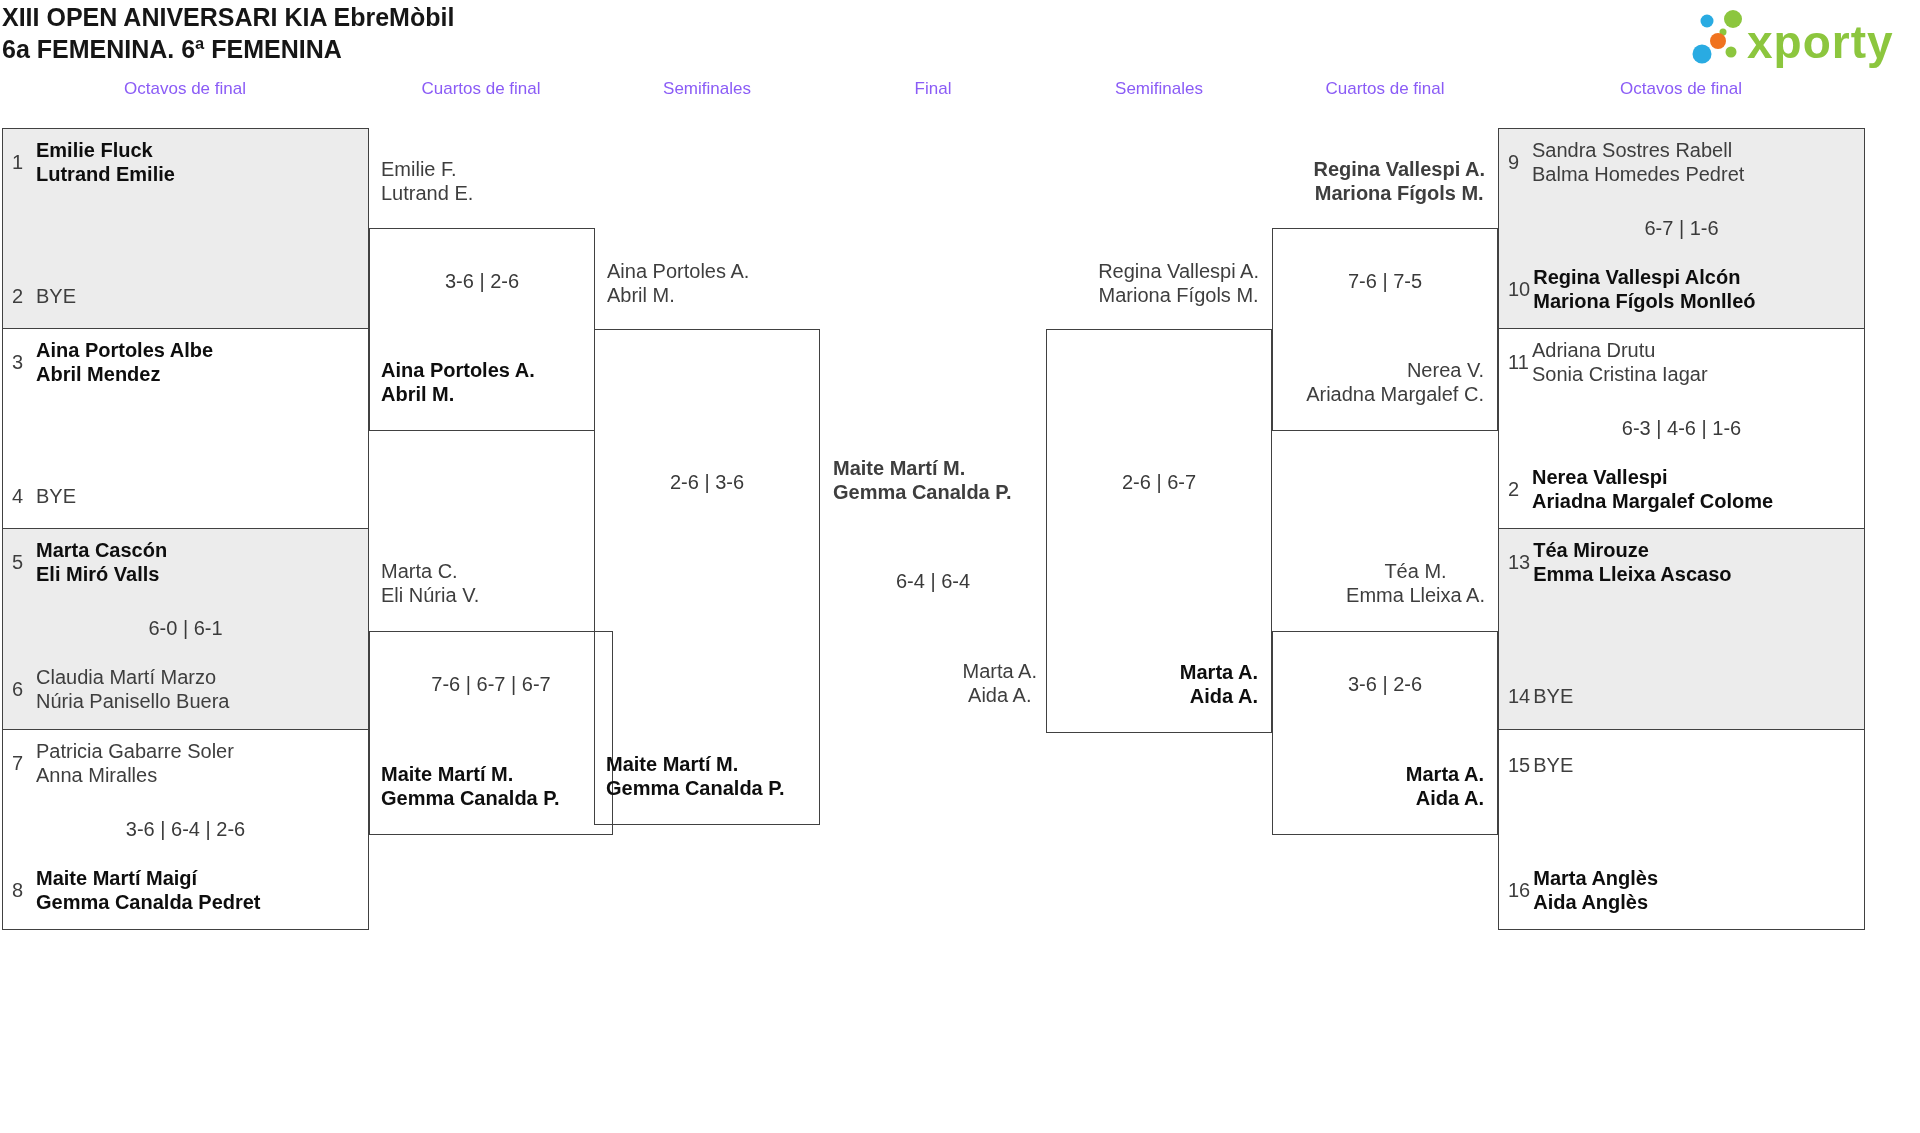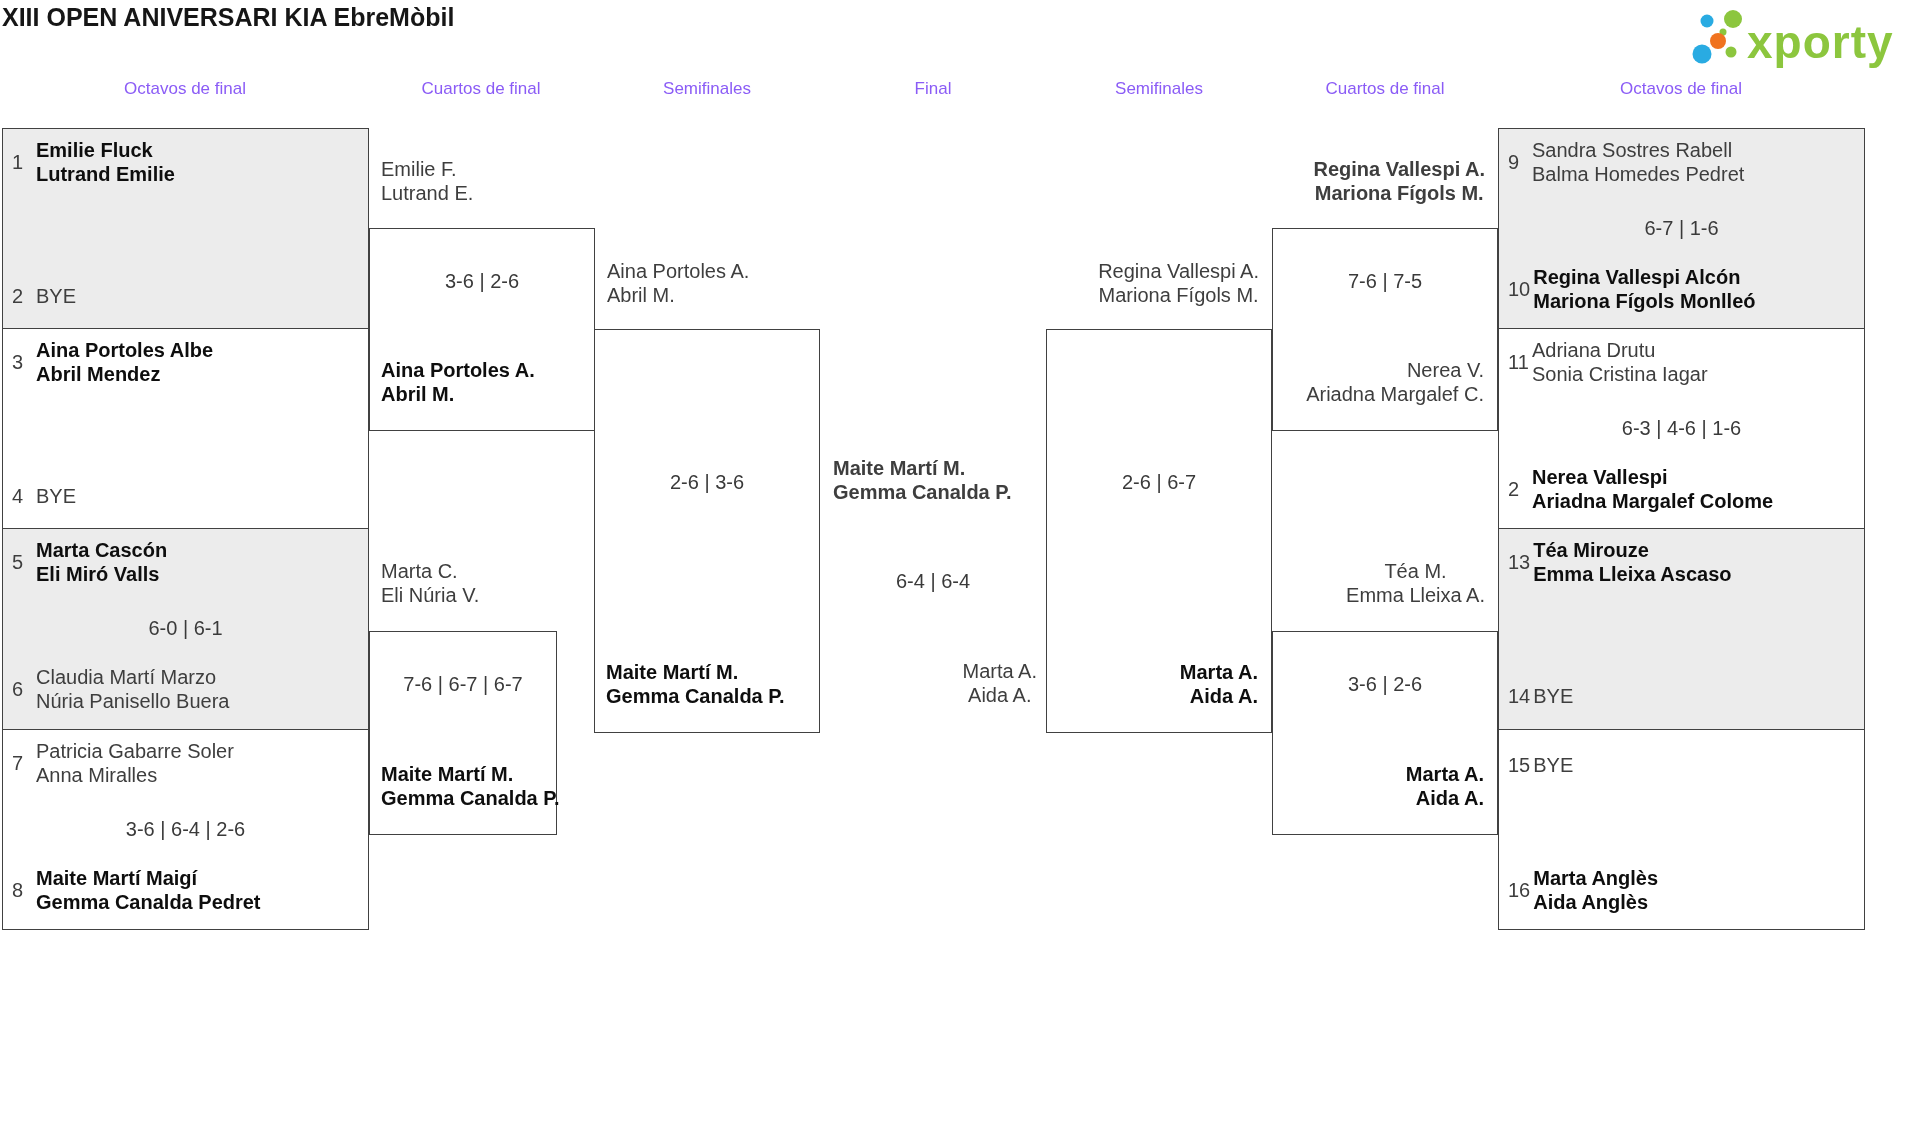--- a/index.html
+++ b/index.html
@@ -57,20 +57,21 @@
     font-size:20px; color:#3a3a3a;
   }
   .logo { position:absolute; left:1683px; top:6px; }
 </style>
 </head>
 <body>
 
 <div class="canvas">
 
   <div class="title-line" style="top:1px">XIII OPEN ANIVERSARI KIA EbreMòbil</div>
+  <div class="title-line" style="top:33px">6a FEMENINA. 6ª FEMENINA</div>
 
   <div class="logo">
     <svg width="232" height="66" viewBox="0 0 232 66" xmlns="http://www.w3.org/2000/svg">
       <circle cx="50" cy="13" r="9" style="fill:var(--accent_green,#8cc63e)"></circle>
       <circle cx="24" cy="15" r="6.5" style="fill:var(--dot_blue,#29abe2)"></circle>
       <circle cx="40" cy="26" r="3.5" style="fill:var(--accent_green,#8cc63e)"></circle>
       <circle cx="35" cy="35" r="8" style="fill:var(--dot_orange,#f0731f)"></circle>
       <circle cx="19" cy="48" r="9.5" style="fill:var(--dot_blue,#29abe2)"></circle>
       <circle cx="48" cy="46" r="5.5" style="fill:var(--accent_green,#8cc63e)"></circle>
       <text x="64" y="52" font-family="Liberation Sans, DejaVu Sans, sans-serif" font-size="46" font-weight="700" letter-spacing="1" style="fill:var(--accent_green,#8cc63e)">xporty</text>
@@ -230,21 +231,21 @@
     <div class="box-label lab-left bold">
       <div>Aina Portoles A.</div>
       <div>Abril M.</div>
     </div>
   </div>
 
   <div class="flabel" style="left:381px; top:559px">
     <div>Marta C.</div>
     <div>Eli Núria V.</div>
   </div>
-  <div class="match-box" style="left:369px; top:631px; width:188px; height:204px">
+  <div class="match-box" style="left:369px; top:631px; width:244px; height:204px">
     <div class="score q-score">7-6 | 6-7 | 6-7</div>
     <div class="box-label lab-left bold">
       <div>Maite Martí M.</div>
       <div>Gemma Canalda P.</div>
     </div>
   </div>
 
   <div class="flabel right bold" style="right:435px; top:157px">
     <div>Regina Vallespi A.</div>
     <div>Mariona Fígols M.</div>
@@ -266,21 +267,21 @@
     <div class="box-label lab-right bold">
       <div>Marta A.</div>
       <div>Aida A.</div>
     </div>
   </div>
 
   <div class="flabel" style="left:607px; top:259px">
     <div>Aina Portoles A.</div>
     <div>Abril M.</div>
   </div>
-  <div class="match-box" style="left:594px; top:329px; width:226px; height:404px">
+  <div class="match-box" style="left:594px; top:329px; width:226px; height:496px">
     <div class="score s-score">2-6 | 3-6</div>
     <div class="box-label lab-left bold">
       <div>Maite Martí M.</div>
       <div>Gemma Canalda P.</div>
     </div>
   </div>
 
   <div class="flabel right" style="right:661px; top:259px">
     <div>Regina Vallespi A.</div>
     <div>Mariona Fígols M.</div>

